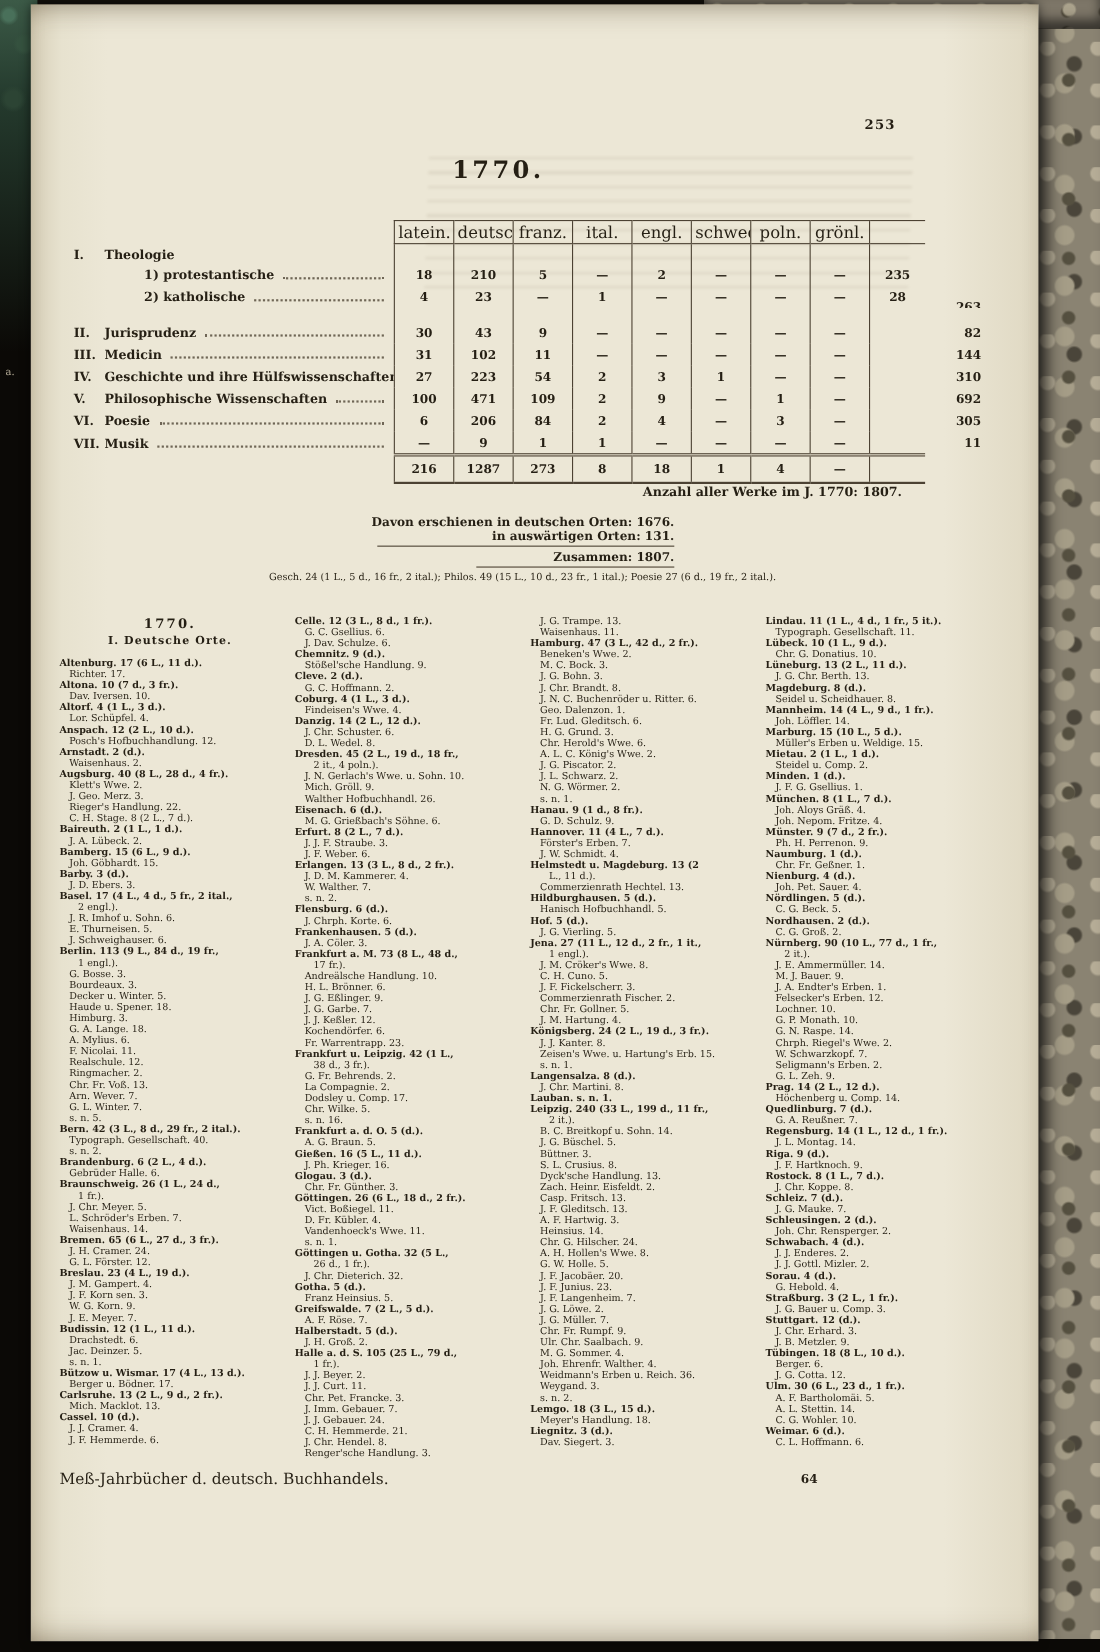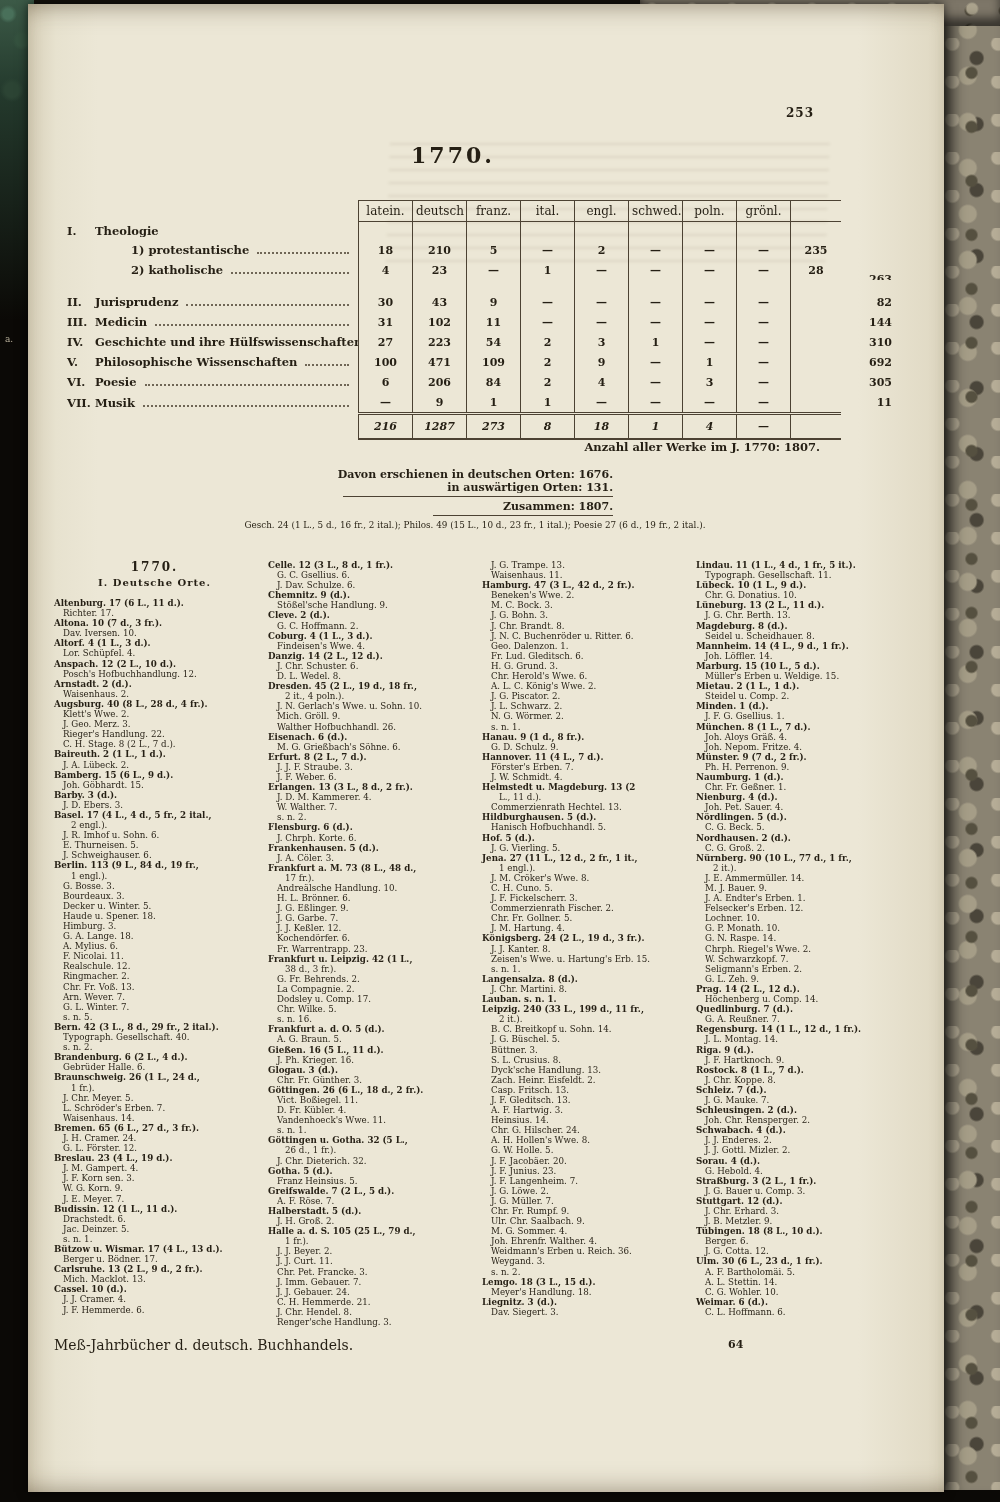--- a/index.html
+++ b/index.html
@@ -47,24 +47,24 @@
   .lblwrap{display:flex;align-items:baseline;white-space:nowrap;}
   .rnum{width:28px;flex:0 0 28px;}
   .rlabel.ind{margin-left:36px;}
   .leader{flex:1;margin:0 6px 3px 8px;border-bottom:2px dotted #463c2c;height:2px;opacity:.75;}
   .numcell{width:47px;border-left:1px solid #4c4233;text-align:center;font-weight:bold;}
   .subcell{width:44px;border-left:1px solid #4c4233;text-align:center;font-weight:bold;}
   .totcell{width:48px;text-align:right;font-weight:bold;padding-right:1px;}
   .totcell span{display:inline-block;}
   .totcell.off span{transform:translateY(9px);}
   tr.hdr td.numcell,tr.hdr td.subcell{border-top:1px solid #4c4233;border-bottom:1px solid #4c4233;
-      font-weight:normal;font-size:12px;}
+      font-weight:normal;font-size:15px;}
   tr.section td{height:18px;}
   tr.spaced td{padding-top:12px;}
-  tr.sumrow td.numcell,tr.sumrow td.subcell{border-top:3px double #4c4233;border-bottom:2px solid #4c4233;height:23px;font-style:italic;}
+  tr.sumrow td.numcell,tr.sumrow td.subcell{border-top:3px double #4c4233;border-bottom:2px solid #4c4233;height:23px;}
   
   .total-note{position:absolute;top:436px;right:124px;font-size:11.5px;font-weight:bold;margin-left:25px;}
   .davon{position:absolute;top:464px;left:255px;width:330px;font-size:11px;font-weight:bold;text-align:right;}
   .davon .rule{border-bottom:1px solid #4c4233;margin:2px 0 3px 60px;}
   .davon .rule.short{margin-left:150px;}
   .para{position:absolute;top:516px;left:26px;width:842px;font-size:8.8px;line-height:11px;color:#2a2417;}
   .para .l2{text-align:center;}
   
   .cols{position:absolute;top:556px;left:26px;width:842px;display:flex;gap:13px;}
   .col{width:201px;flex:0 0 201px;font-size:8.7px;line-height:10.1px;white-space:nowrap;}

